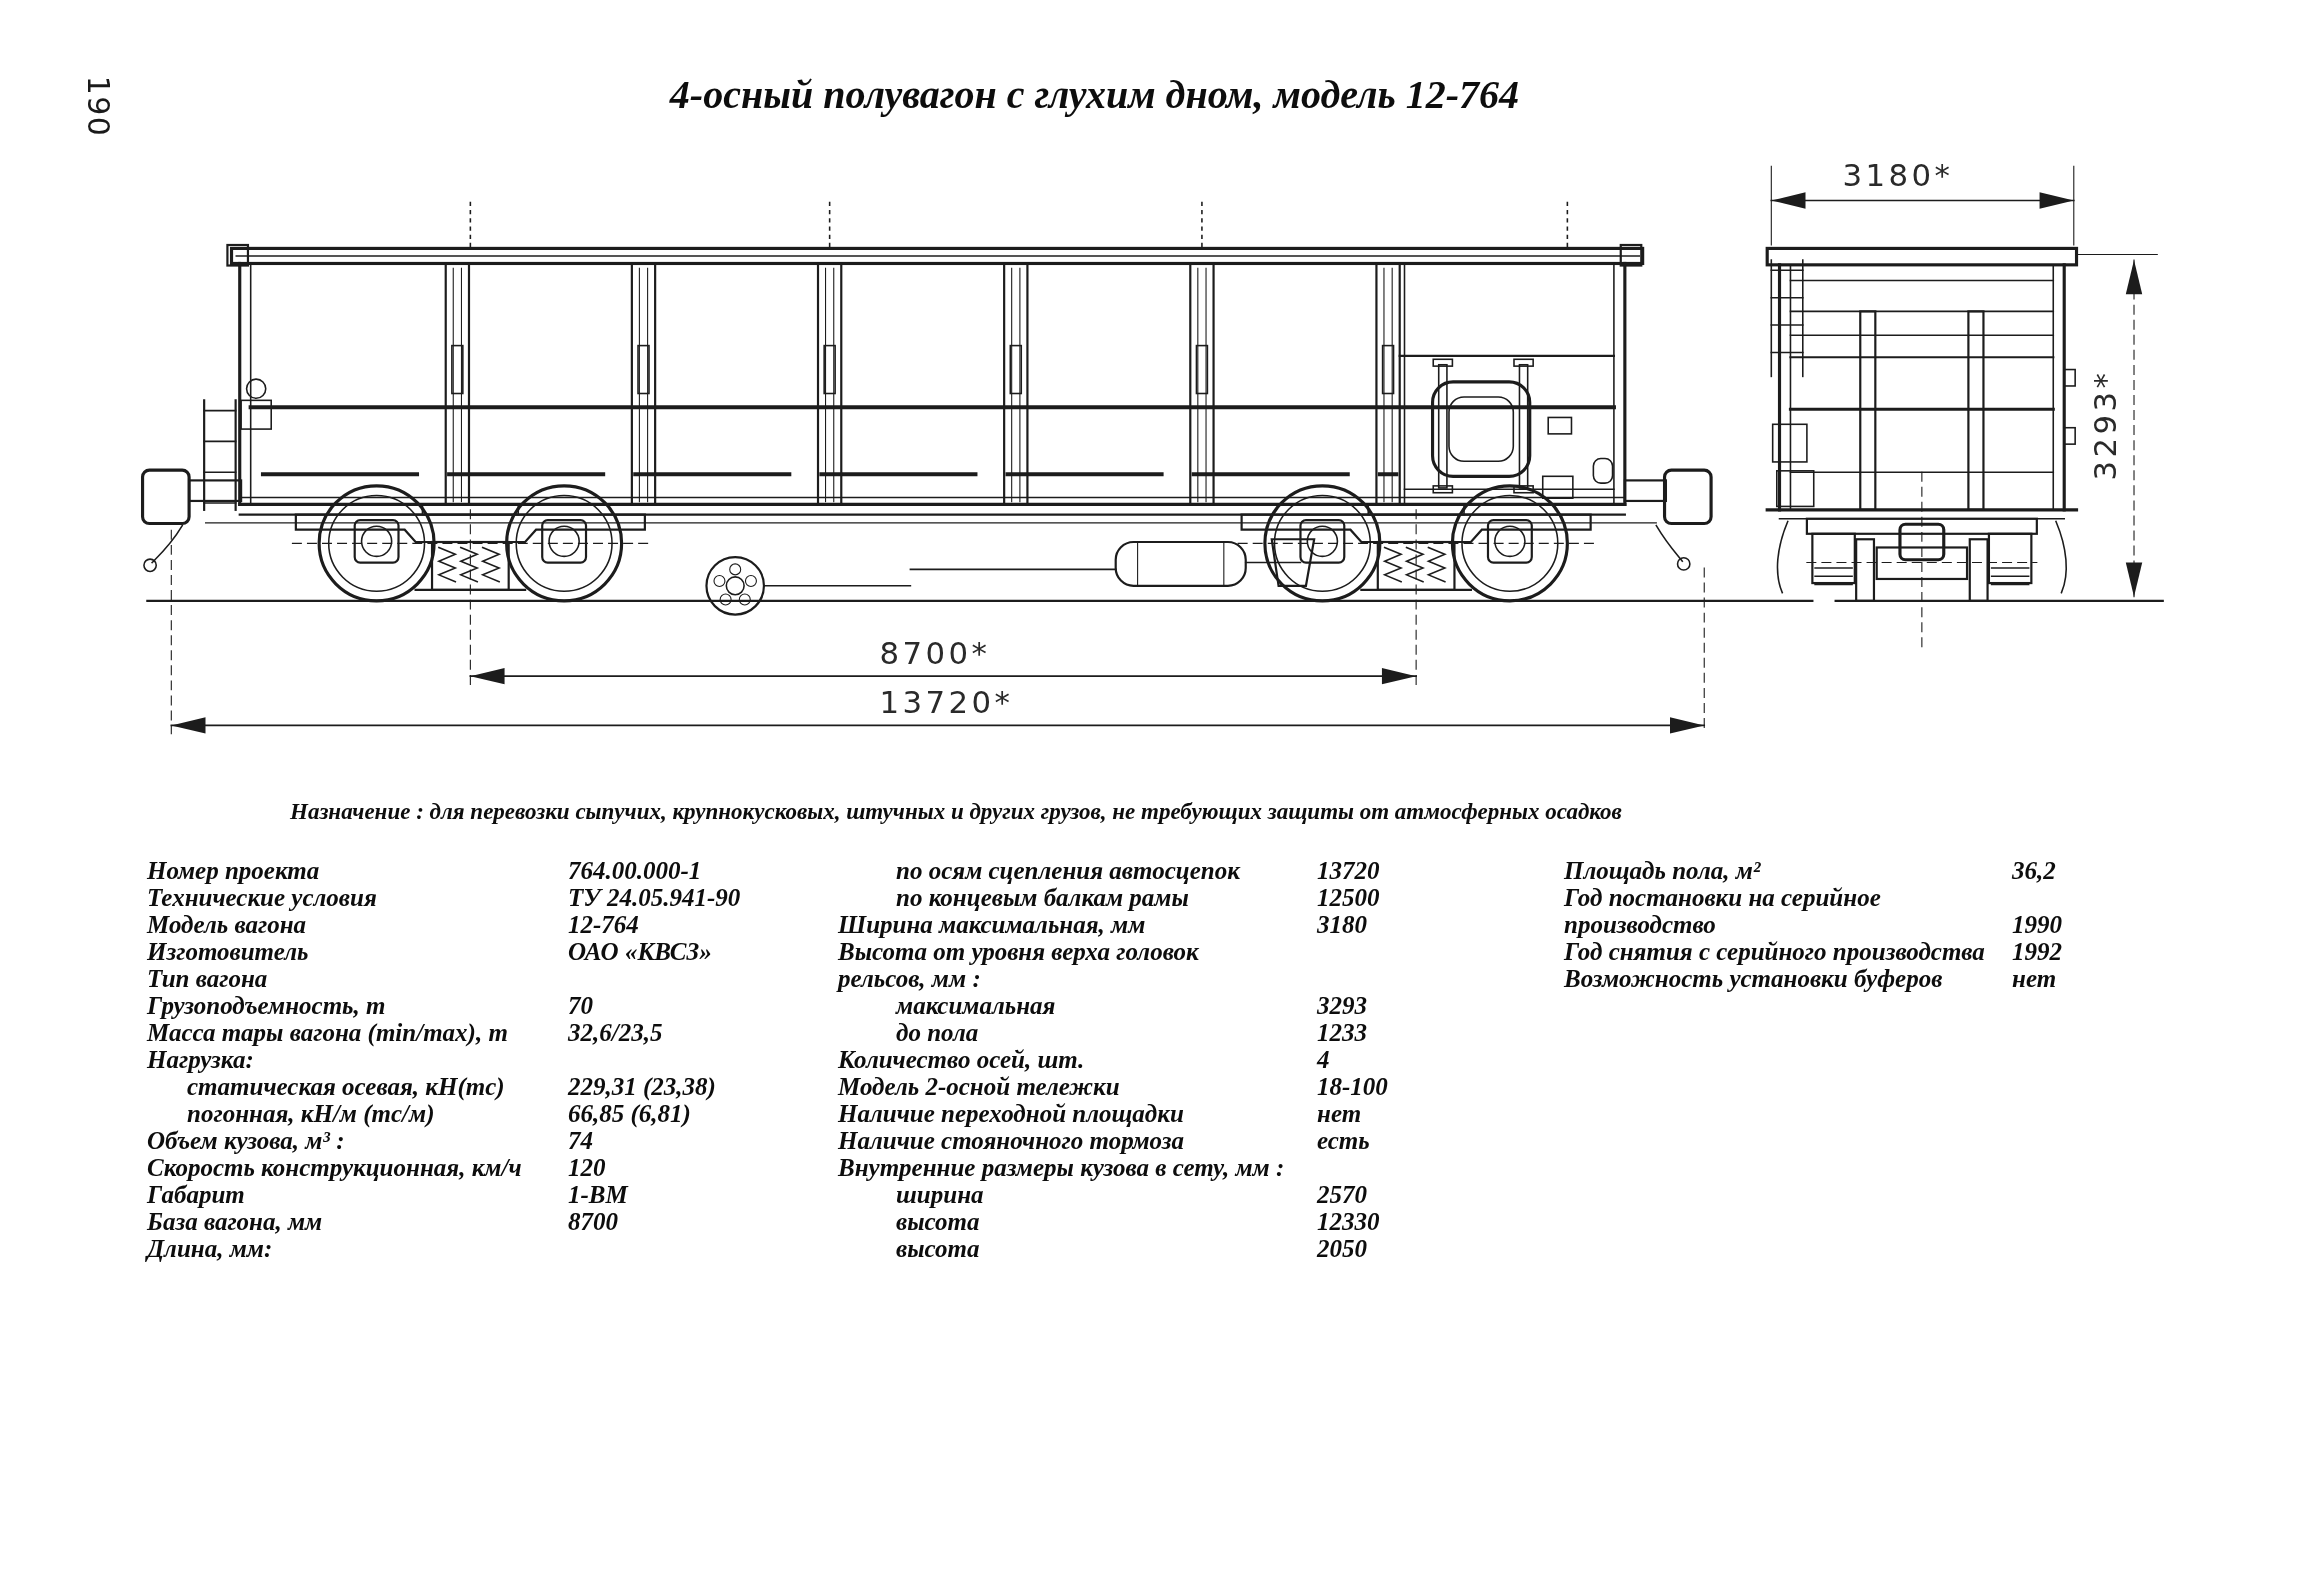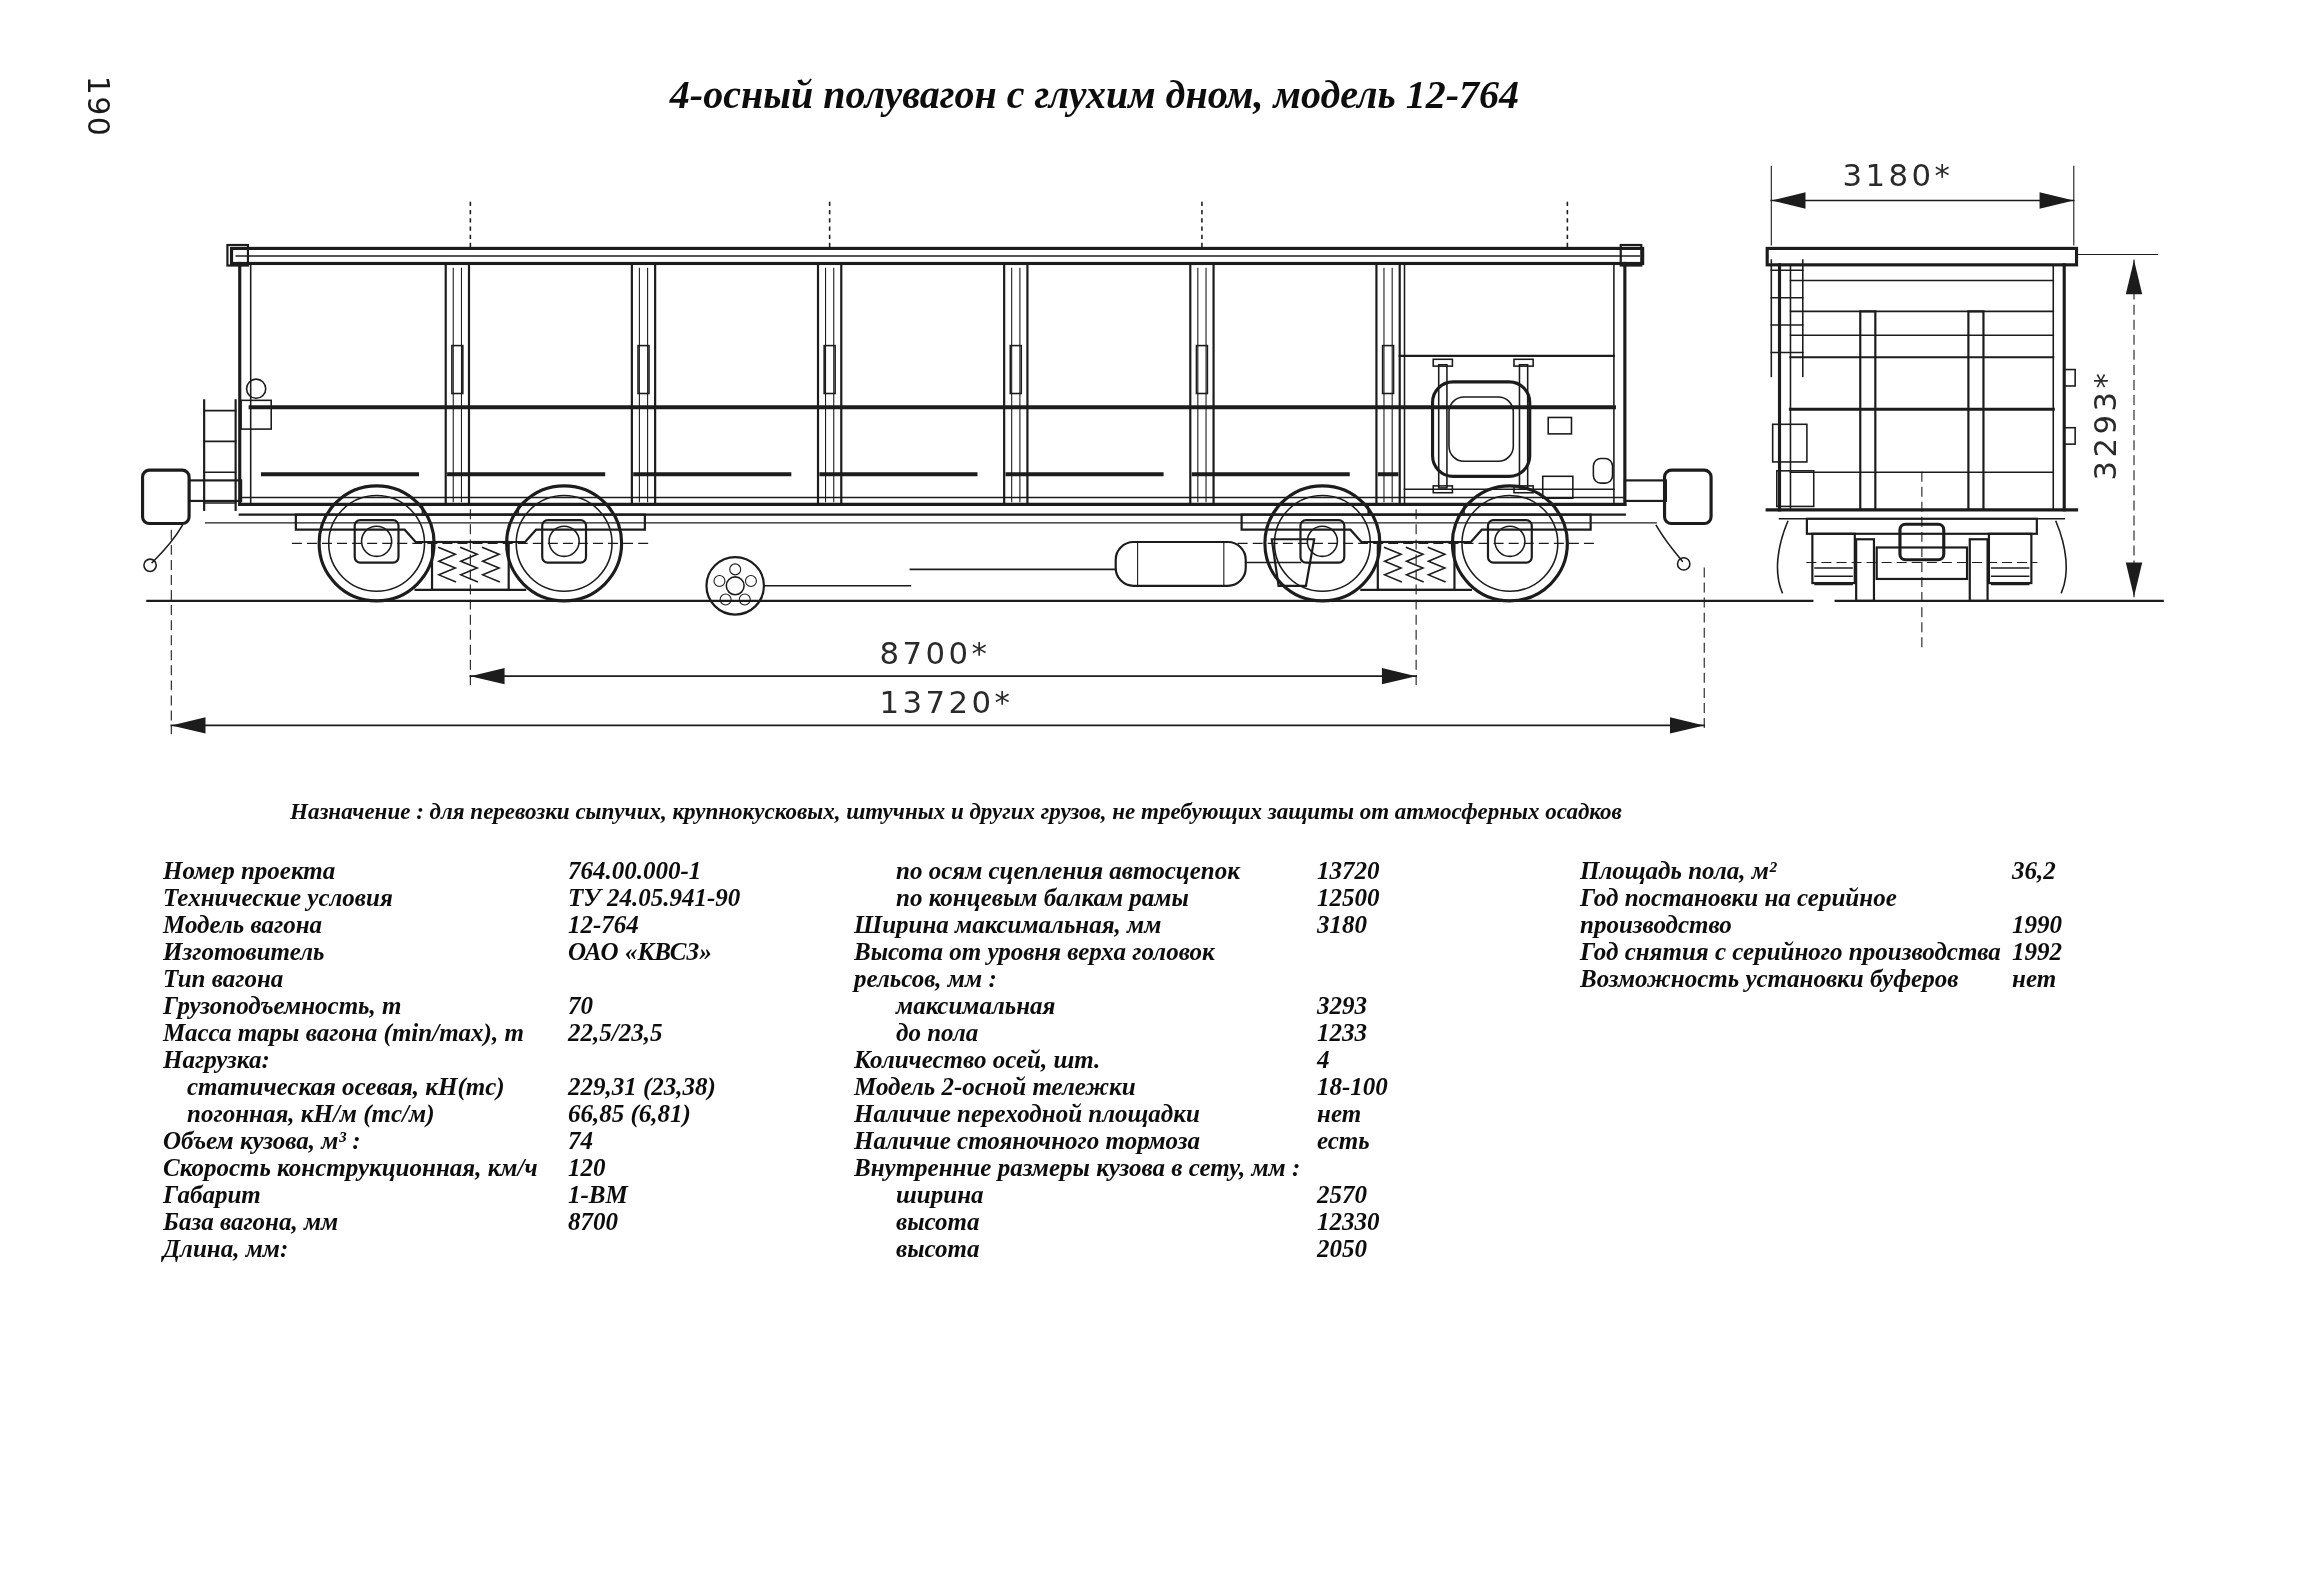--- a/index.html
+++ b/index.html
@@ -21,21 +21,21 @@
     position:absolute;left:290px;top:799px;width:1779px;
     font-family:"Liberation Serif",serif;font-weight:bold;font-style:italic;
     font-size:23px;white-space:nowrap;color:#0d0d0d;
   }
   .specs .spec-col{
     position:absolute;top:857px;width:753px;
     font-family:"Liberation Serif",serif;font-weight:bold;font-style:italic;
     font-size:25px;color:#0d0d0d;
   }
   .spec-row{position:relative;height:27px;line-height:27px;}
-  .spec-row .lbl{position:absolute;left:16px;white-space:nowrap;}
+  .spec-row .lbl{position:absolute;left:0;white-space:nowrap;}
   .spec-row.ind .lbl{left:var(--ind,41px);}
   .spec-row .val{position:absolute;left:var(--val,424px);white-space:nowrap;text-align:center;}
   svg{position:absolute;left:0;top:0;}
   .ln{stroke:#1c1c1c;fill:none;stroke-linecap:square;}
   .w1{stroke-width:1.6;}
   .w2{stroke-width:2.3;}
   .w3{stroke-width:3.2;}
   .w4{stroke-width:4.6;}
   .w5{stroke-width:6;}
   .dash{stroke-dasharray:13 9;}
@@ -331,21 +331,21 @@
       <div class="spec-row">
         <span class="lbl">Тип вагона</span>
         <span class="val"></span>
       </div>
       <div class="spec-row">
         <span class="lbl">Грузоподъемность, т</span>
         <span class="val">70</span>
       </div>
       <div class="spec-row">
         <span class="lbl">Масса тары вагона (min/max), т</span>
-        <span class="val">22,5/23,5</span>
+        <span class="val">32,6/23,5</span>
       </div>
       <div class="spec-row">
         <span class="lbl">Нагрузка:</span>
         <span class="val"></span>
       </div>
       <div class="spec-row ind">
         <span class="lbl">статическая осевая, кН(тс)</span>
         <span class="val">229,31 (23,38)</span>
       </div>
       <div class="spec-row ind">

